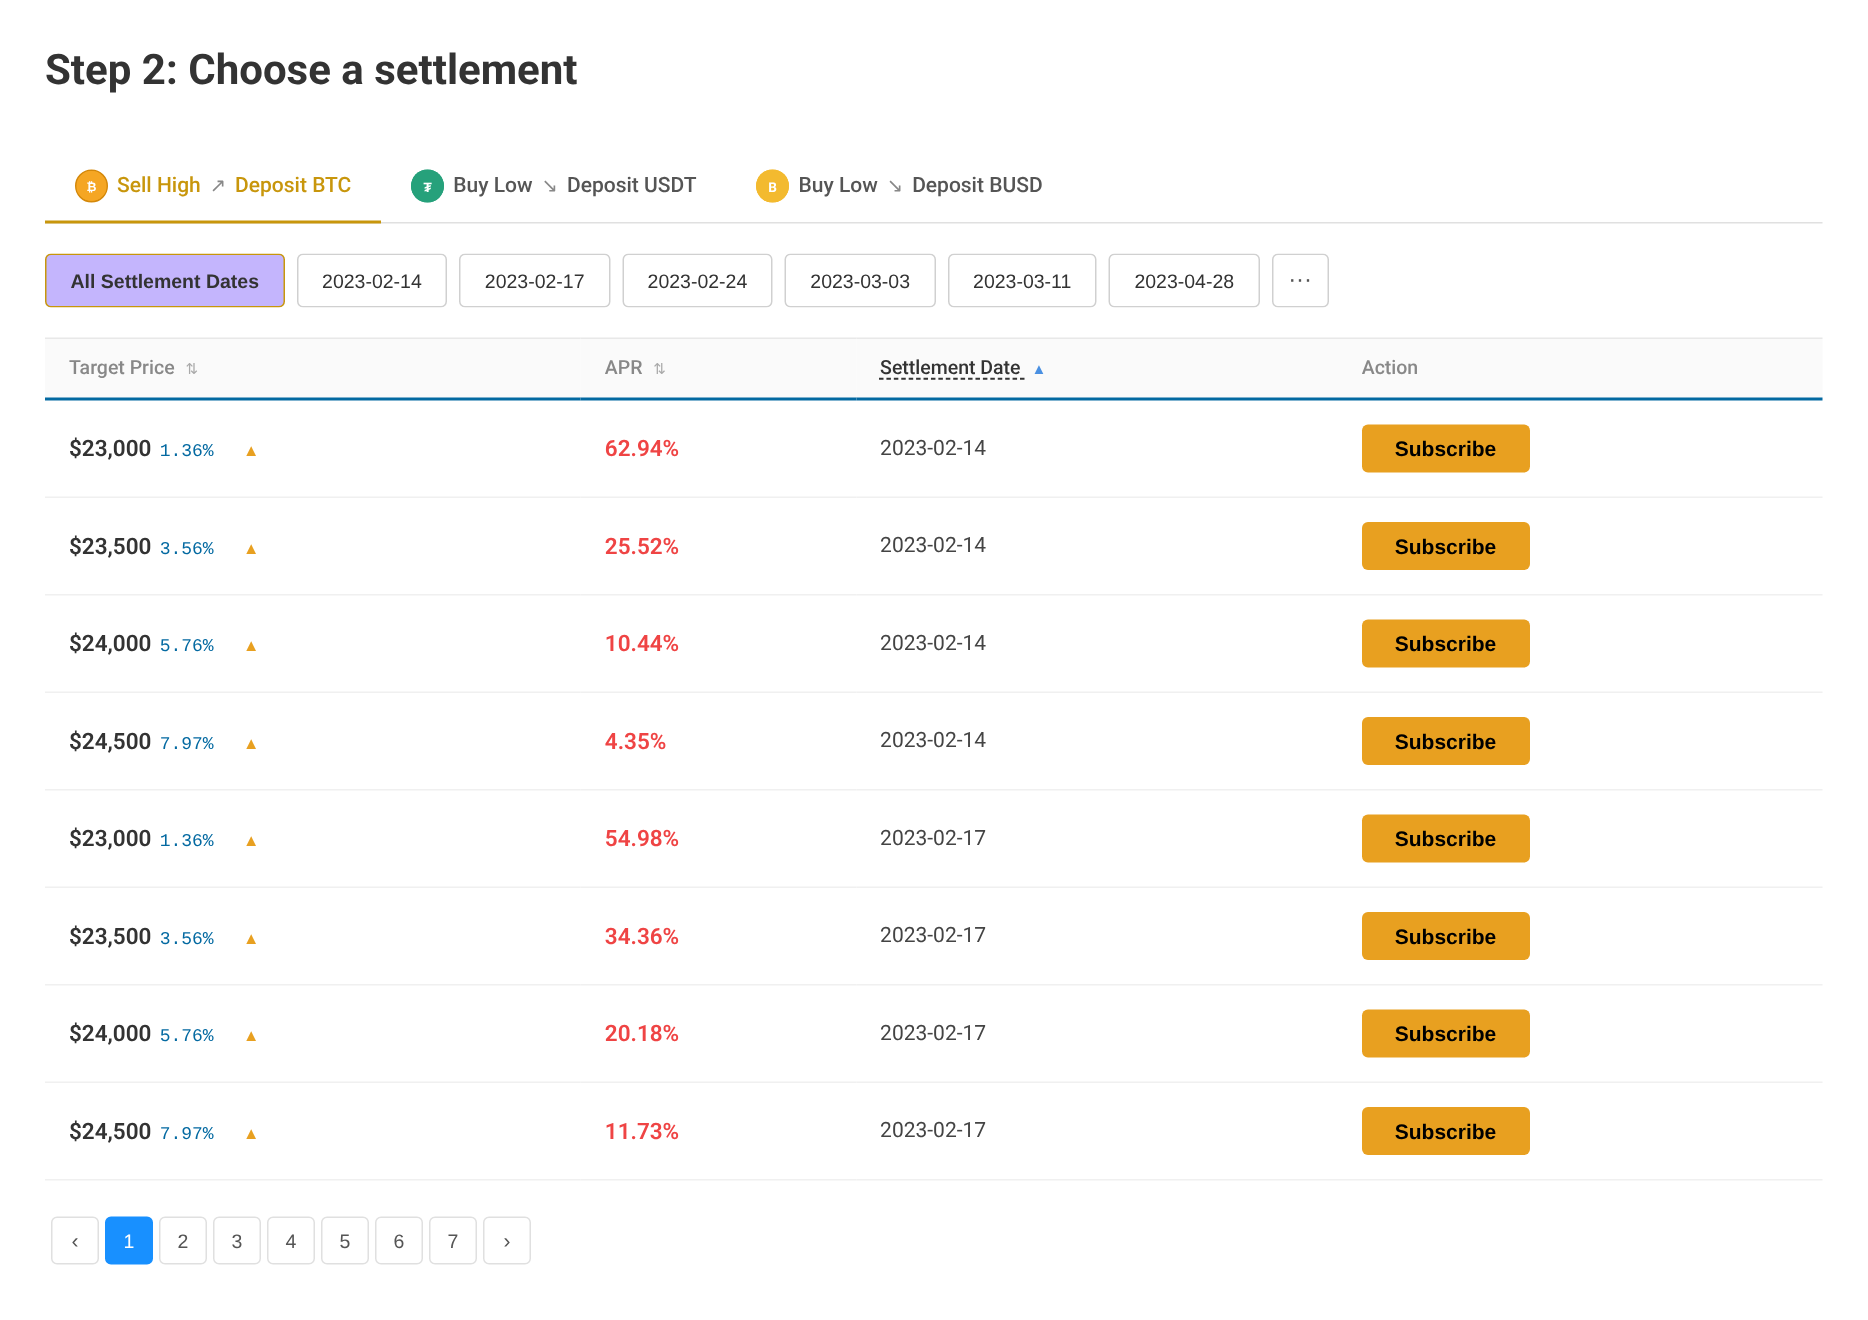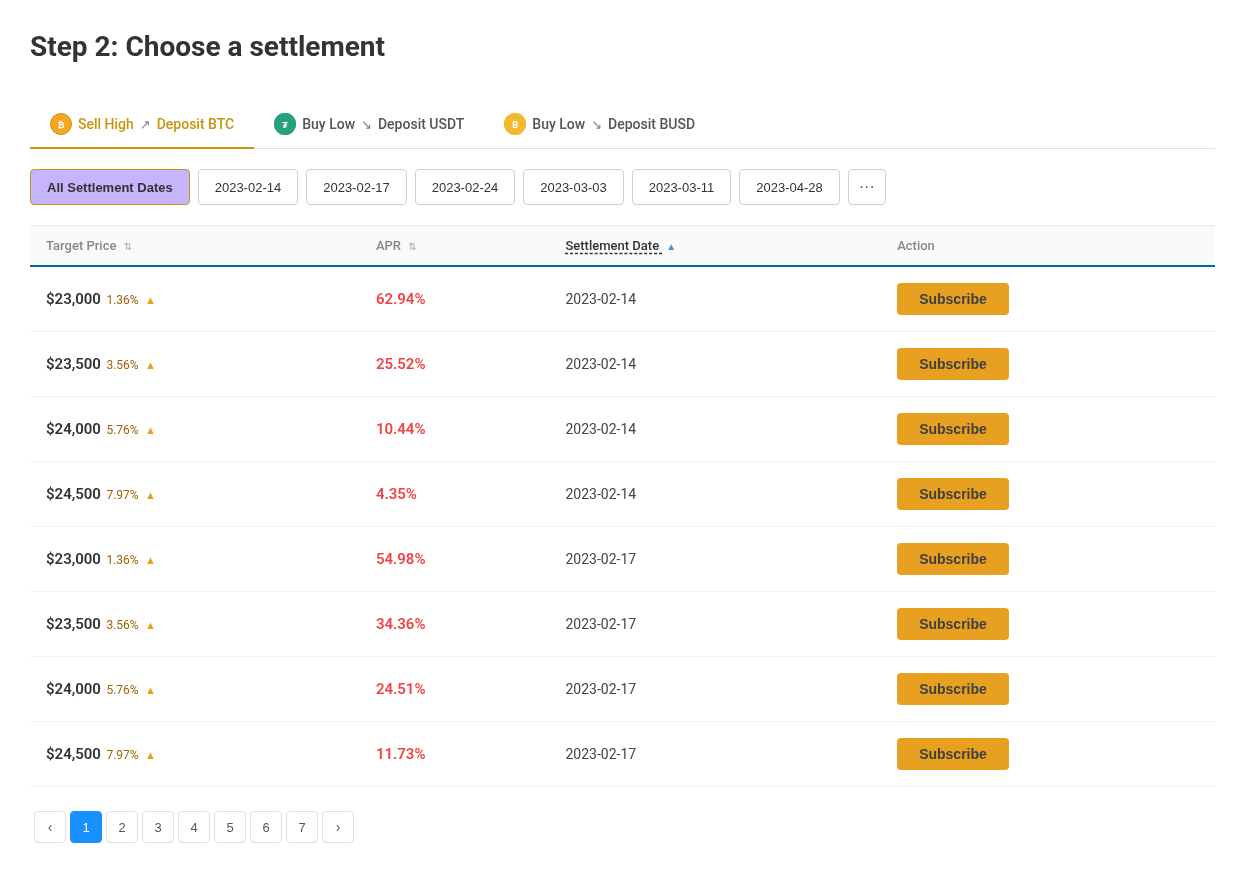--- a/index.html
+++ b/index.html
@@ -161,39 +161,40 @@
       color: #333;
       vertical-align: middle;
     }
     .target-price {
       font-size: 15px;
       font-weight: 600;
       margin-right: 2px;
     }
     .percent-badge {
       font-size: 12px;
-      color: #a16207;
-      margin-right: 3px;
+      color: #0369a1;
+      margin-right: 16px;
+      font-family: Liberation Mono, monospace;
     }
     .up-arrow {
       color: #e8a020;
       font-size: 11px;
     }
     .apr-value {
       color: #ef4444;
       font-weight: 600;
       font-size: 15px;
     }
     .settlement-date {
       color: #444;
       font-size: 14px;
     }
     .subscribe-btn {
       background: #e8a020;
-      color: #404040;
+      color: #000000;
       border: none;
       border-radius: 4px;
       padding: 8px 22px;
       font-size: 14px;
       font-weight: 600;
       cursor: pointer;
       white-space: nowrap;
     }
 
     
@@ -406,21 +407,21 @@
         <button class="subscribe-btn">Subscribe</button>
       </td>
     </tr>
         <tr>
       <td>
         <span class="target-price">$24,000</span>
         <span class="percent-badge">5.76%</span>
         <span class="up-arrow">▲</span>
       </td>
       <td>
-        <span class="apr-value">24.51%</span>
+        <span class="apr-value">20.18%</span>
       </td>
       <td>
         <span class="settlement-date">2023-02-17</span>
       </td>
       <td>
         <button class="subscribe-btn">Subscribe</button>
       </td>
     </tr>
         <tr>
       <td>

